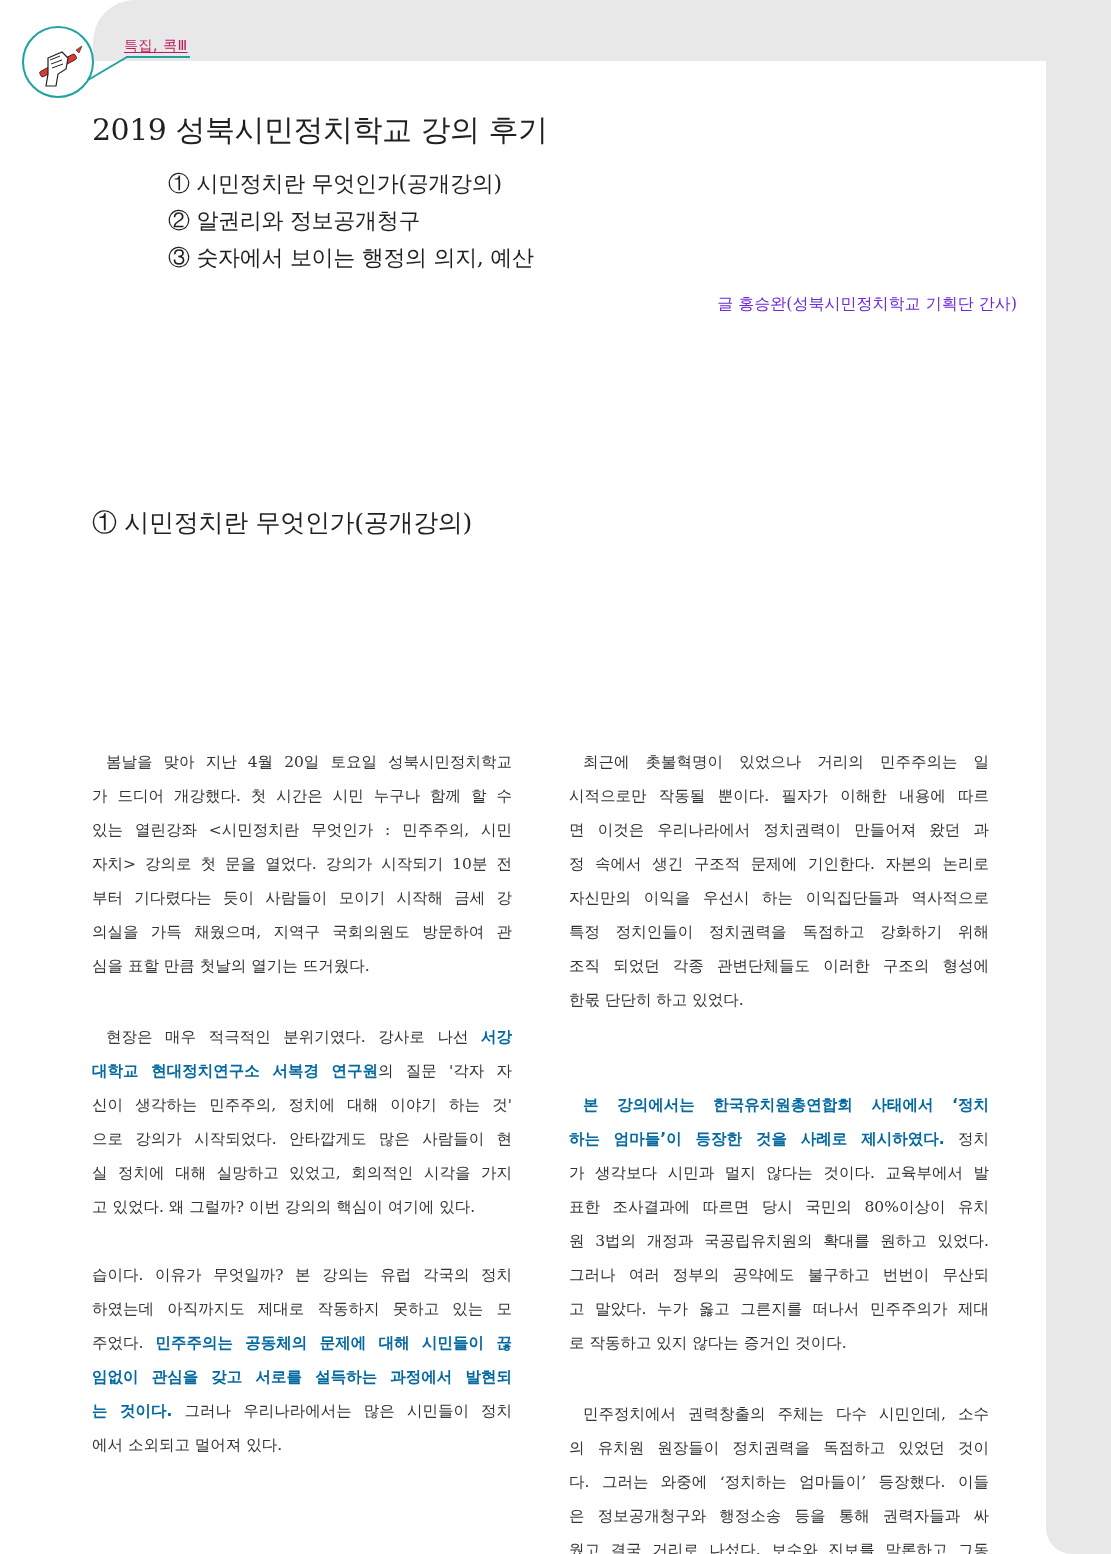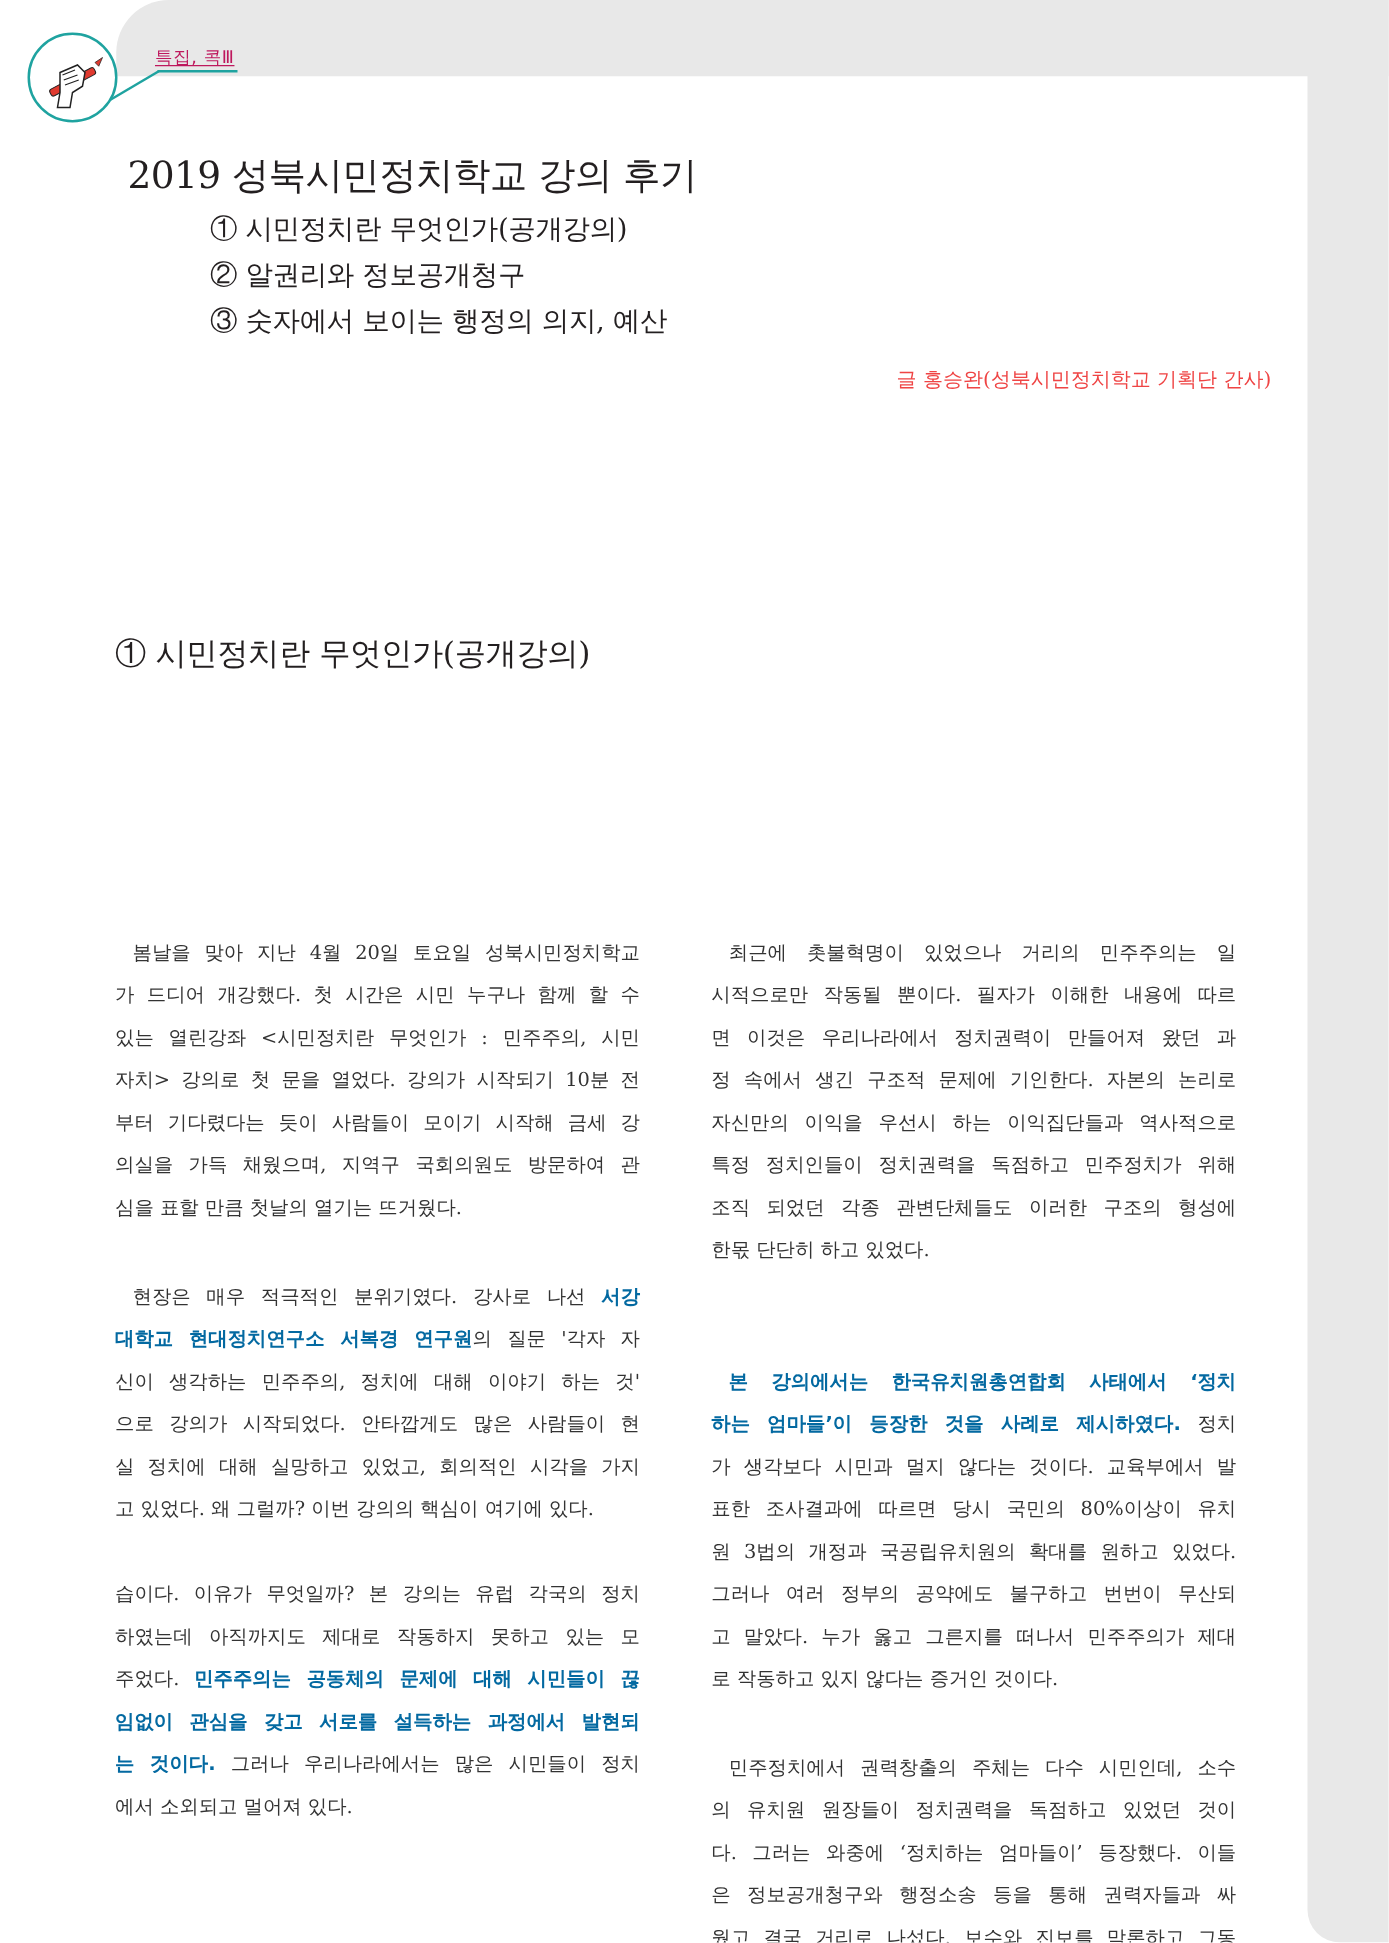--- a/index.html
+++ b/index.html
@@ -27,26 +27,26 @@
   .logo-circle svg { position:absolute; left:8px; top:8px; }
   .connector { position:absolute; left:0; top:0; pointer-events:none; }
   .section-tag {
     position:absolute; left:124px; top:37px;
     font-family:"DejaVu Sans","Liberation Sans",sans-serif;
     font-size:14px; color:#be185d; letter-spacing:0.5px;
     text-decoration:underline; text-underline-offset:2px;
   }
   .main-title {
     position:absolute; left:92px; top:110px; font-size:30px; font-weight:normal;
-    margin:10px; letter-spacing:-0.5px; color:#231f20;
+    margin:0; letter-spacing:-0.5px; color:#231f20;
   }
   .toc { position:absolute; left:168px; top:165px; margin:0; padding:0; list-style:none; }
   .toc li { font-size:22px; line-height:37px; color:#231f20; letter-spacing:-0.3px; }
   .byline {
-    position:absolute; right:94px; top:294px; font-size:16px; color:#ef4444;
+    position:absolute; right:94px; top:294px; font-size:16px; color:#6d28d9;
   }
   .section-heading {
     position:absolute; left:92px; top:506px; font-size:25px; margin:0; font-weight:normal;
     color:#231f20; letter-spacing:-0.3px;
   }
   .col {
     position:absolute; top:708px; width:420px;
     font-size:15.5px; line-height:34px; color:#333;
   }
   .col-left { left:92px; }
@@ -122,21 +122,21 @@
   </div>
 </div>
 
 <div class="col col-right">
   <div>
     <div class="line indent">최근에 촛불혁명이 있었으나 거리의 민주주의는 일</div>
     <div class="line">시적으로만 작동될 뿐이다. 필자가 이해한 내용에 따르</div>
     <div class="line">면 이것은 우리나라에서 정치권력이 만들어져 왔던 과</div>
     <div class="line">정 속에서 생긴 구조적 문제에 기인한다. 자본의 논리로</div>
     <div class="line">자신만의 이익을 우선시 하는 이익집단들과 역사적으로</div>
-    <div class="line">특정 정치인들이 정치권력을 독점하고 민주정치가 위해</div>
+    <div class="line">특정 정치인들이 정치권력을 독점하고 강화하기 위해</div>
     <div class="line">조직 되었던 각종 관변단체들도 이러한 구조의 형성에</div>
     <div class="line last">한몫 단단히 하고 있었다.</div>
   </div>
   <div class="gap"></div>
   <div>
     <div class="line indent"><b>본 강의에서는 한국유치원총연합회 사태에서 ‘정치</b></div>
     <div class="line"><b>하는 엄마들’이 등장한 것을 사례로 제시하였다.</b><span> 정치</span></div>
     <div class="line">가 생각보다 시민과 멀지 않다는 것이다. 교육부에서 발</div>
     <div class="line">표한 조사결과에 따르면 당시 국민의 80%이상이 유치</div>
     <div class="line">원 3법의 개정과 국공립유치원의 확대를 원하고 있었다.</div>

